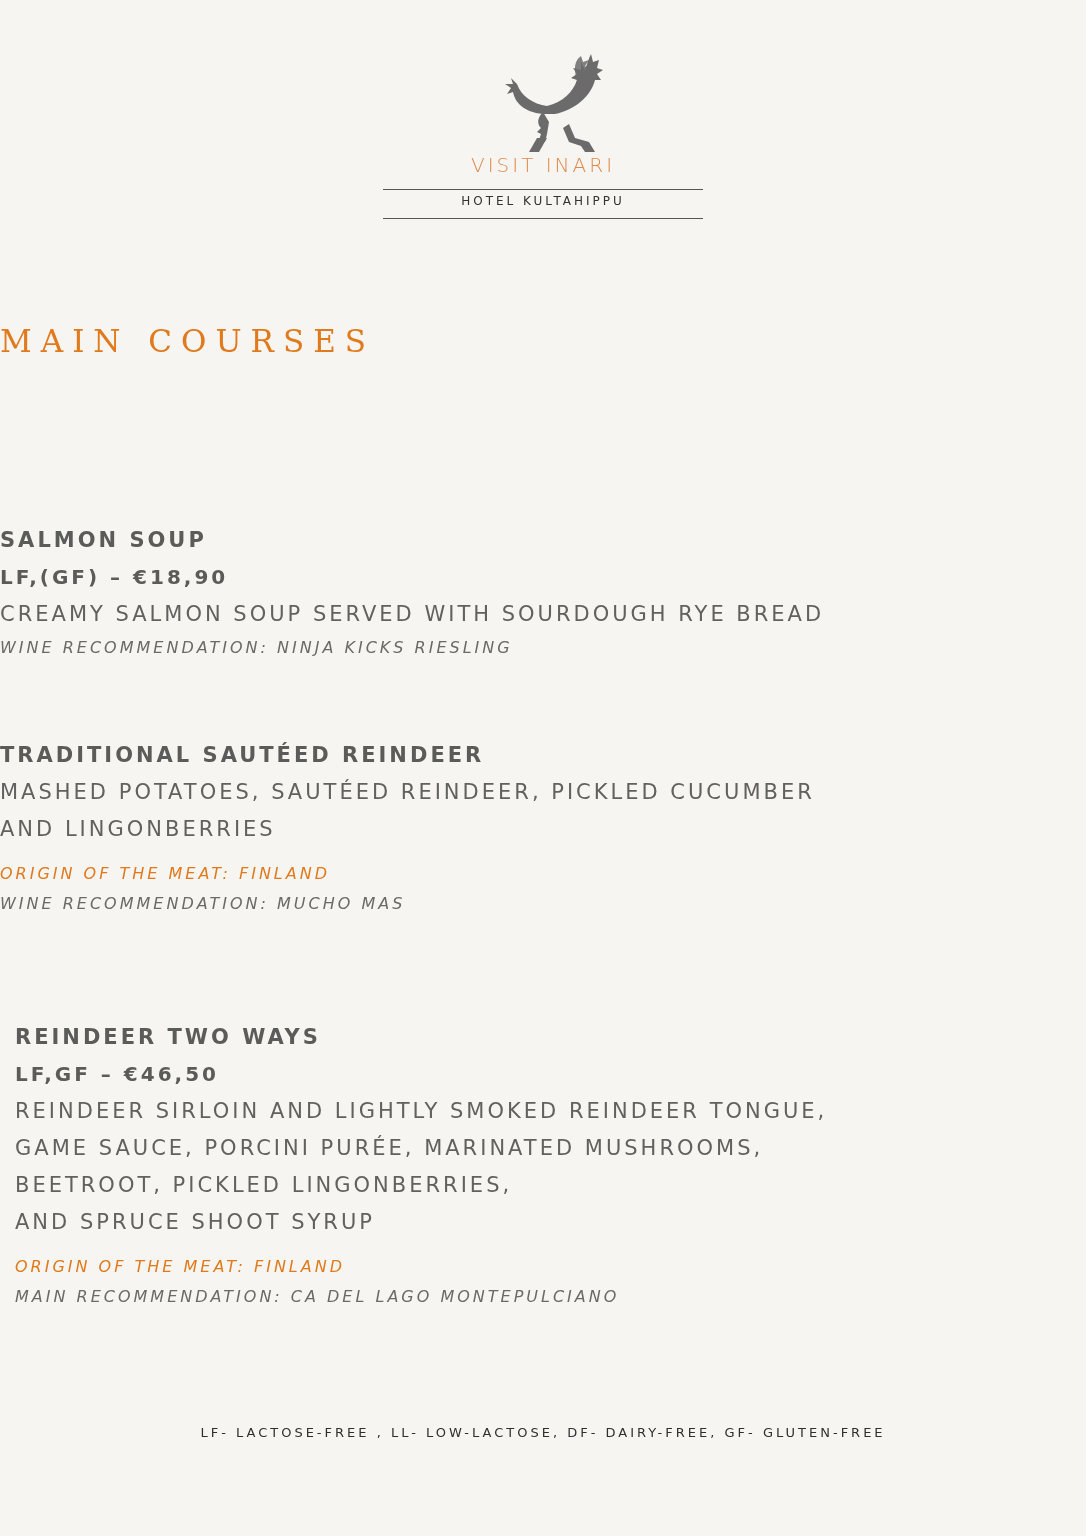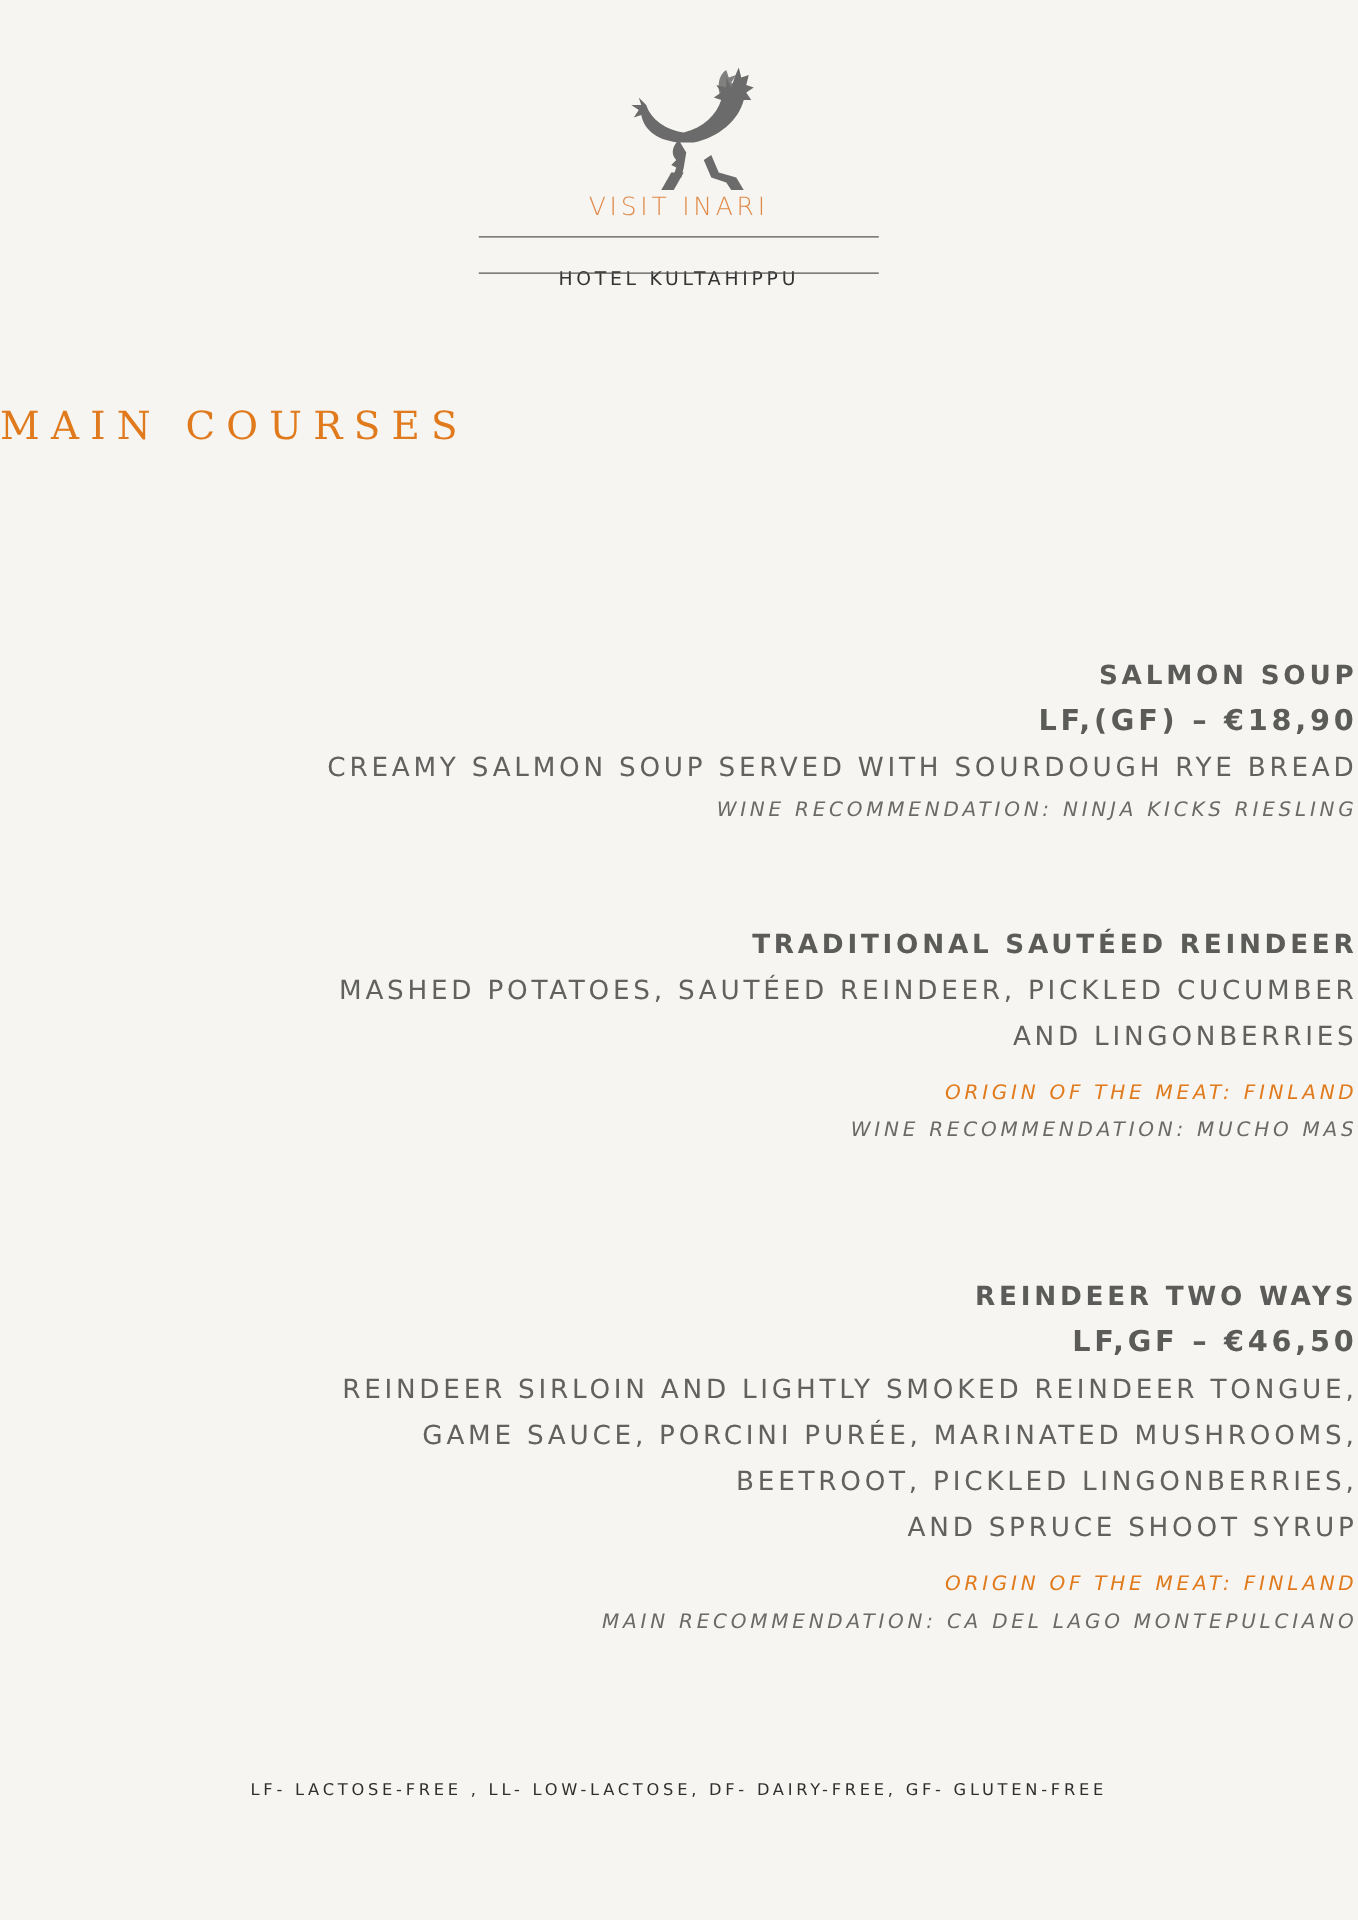--- a/index.html
+++ b/index.html
@@ -13,30 +13,30 @@
   .logo svg { position: absolute; left: 120px; top: 0; }
   .brand {
     position: absolute; left: 0; width: 320px; top: 101px; text-align: center;
     font-family: "DejaVu Sans", sans-serif; font-weight: 200; font-size: 20px;
     letter-spacing: 3px; color: #e08a4a;
   }
   .rule { position: absolute; left: 0; width: 320px; height: 1px; background: #555; }
   .rule.top { top: 137px; } .rule.bot { top: 166px; }
   .hotel {
     position: absolute; left: 0; width: 320px; top: 142px; text-align: center;
-    font-size: 15px; letter-spacing: 3px; color: #333; margin-top: 20px;
+    font-size: 12px; letter-spacing: 3px; color: #333;
   }
   .page-title {
     position: absolute; left: 0; right: 0; top: 302px; 
     font-family: "DejaVu Serif", serif; font-size: 31px; letter-spacing: 9px;
     color: #e07a1c; font-weight: normal;
   }
-  .course { position: absolute; left: 0; right: 0; text-align: right; }
+  .course { position: absolute; left: 0; right: 0; text-align: left; }
   .course .name { font-size: 21px; font-weight: bold; letter-spacing: 3px; line-height: 37px; color: #5b5b59; }
-  .course .diet { font-size: 23px; font-weight: bold; letter-spacing: 3px; line-height: 37px; color: #5b5b59; }
+  .course .diet { font-size: 20px; font-weight: bold; letter-spacing: 3px; line-height: 37px; color: #5b5b59; }
   .course .desc { font-size: 21px; letter-spacing: 3px; line-height: 37px; color: #616160; }
   .course .origin { font-size: 16px; font-style: italic; letter-spacing: 3px; line-height: 30px; color: #e07a1c; margin-top: 11px; }
   .course .wine { font-size: 16px; font-style: italic; letter-spacing: 3px; line-height: 30px; color: #6a6a68; }
   .legend {
     position: absolute; left: 0; right: 0; top: 1425px; text-align: center;
     font-size: 13px; letter-spacing: 3px; color: #2f2f2f;
   }
 </style>
 </head>
 <body>

